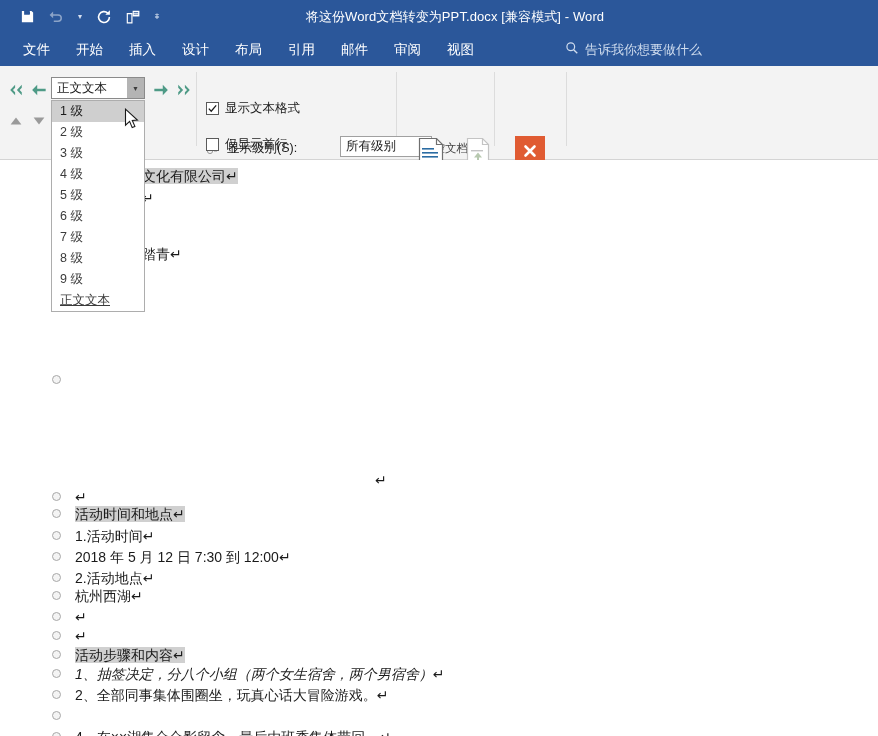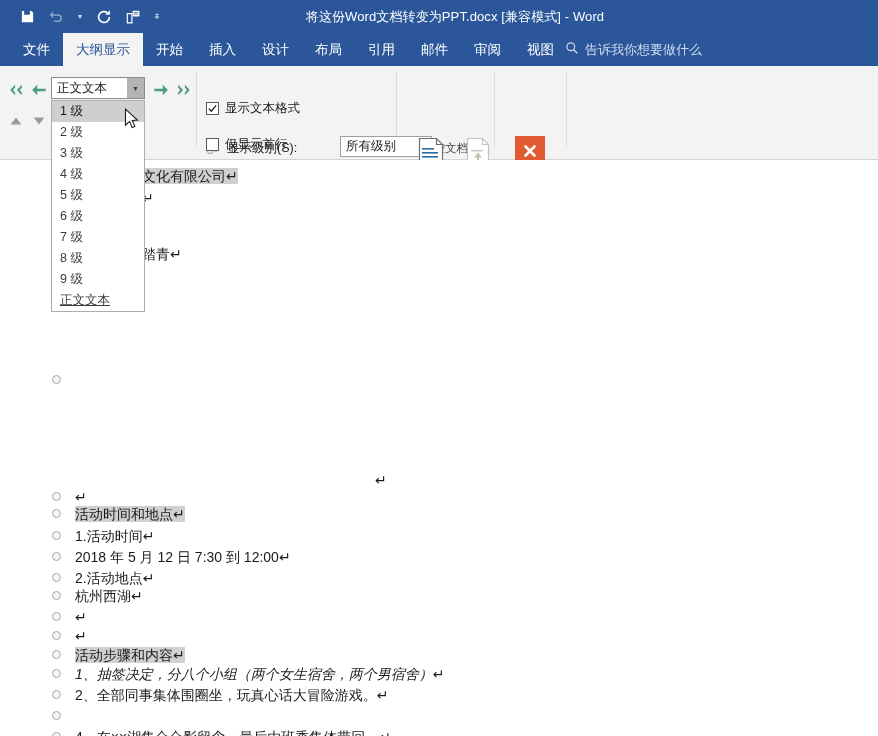--- a/index.html
+++ b/index.html
@@ -331,21 +331,20 @@
           </svg>
       </div>
       <div class="qat-caret">⩨</div>
     </div>
     <div class="doc-title">将这份Word文档转变为PPT.docx [兼容模式]  -  Word</div>
   </div>
 
   <div class="tabbar">
     <div class="tabs">
       <div class="tab">文件</div>
-      <div class="tab active">大纲显示</div>
       <div class="tab">开始</div>
       <div class="tab">插入</div>
       <div class="tab">设计</div>
       <div class="tab">布局</div>
       <div class="tab">引用</div>
       <div class="tab">邮件</div>
       <div class="tab">审阅</div>
       <div class="tab">视图</div>
     </div>
     <div class="tellme">

